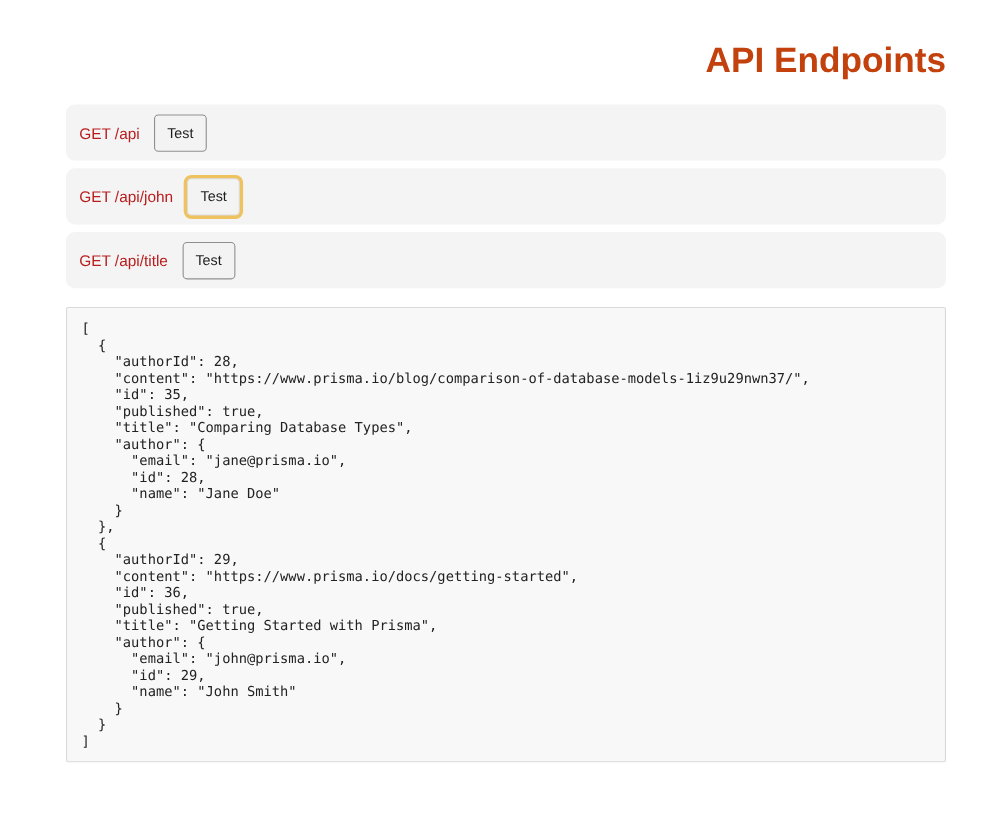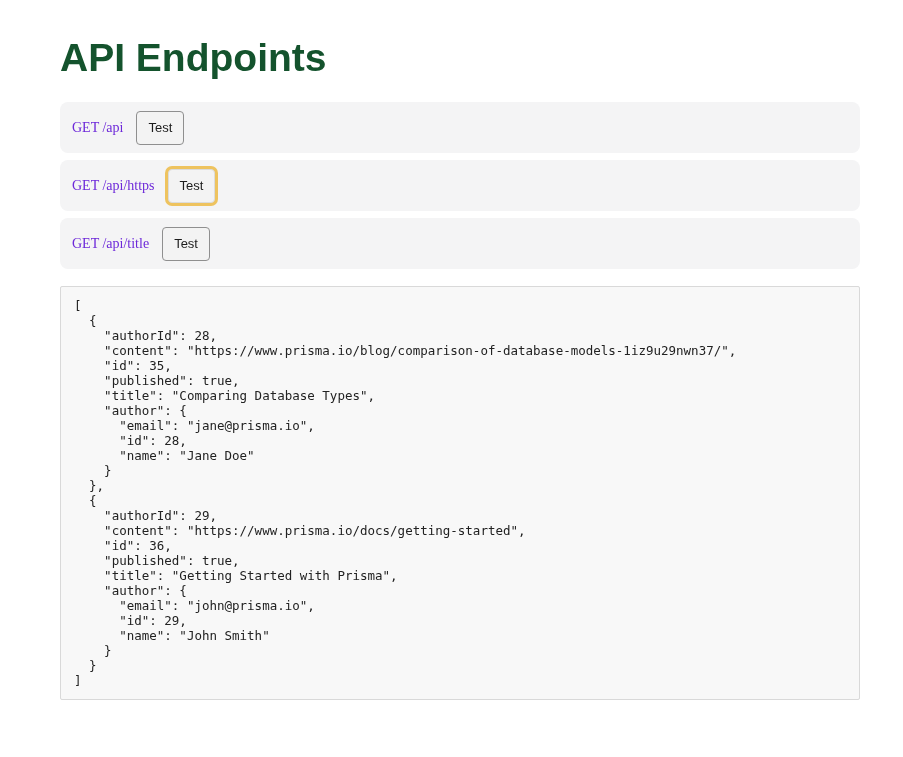--- a/index.html
+++ b/index.html
@@ -14,39 +14,40 @@
       font-family: "Liberation Sans", sans-serif;
       overflow: hidden;
     }
     .page {
       width: 800px;
       margin-left: 60px;
       padding-top: 36px;
     }
     .title {
       font-family: "Liberation Sans", sans-serif;
-      font-size: 39px;
+      font-size: 32px;
       font-weight: 700;
-      color: #14532d;
+      color: #c2410c;
       margin: 0 0 22px 0;
+      text-align: right;
     }
     .endpoint-row {
       display: flex;
       align-items: center;
       gap: 13px;
       height: 51px;
       padding: 0 12px;
       background: #f4f4f5;
       border-radius: 8px;
       margin-bottom: 7px;
     }
     .endpoint-label {
-      font-family: Liberation Serif, serif;
+      font-family: Liberation Sans, sans-serif;
       font-size: 14px;
-      color: #6d28d9;
+      color: #b91c1c;
       white-space: pre;
     }
     .test-button {
       font-family: "Liberation Sans", sans-serif;
       font-size: 13px;
       color: #1c1c1c;
       background: #f3f3f3;
       border: 1px solid #8f8f8f;
       border-radius: 4px;
       padding: 8px 11px;
@@ -79,21 +80,21 @@
 <div class="page">
 
   <h1 class="title">API Endpoints</h1>
 
   <div class="endpoint-row">
     <span class="endpoint-label">GET /api</span>
     <button class="test-button">Test</button>
   </div>
 
   <div class="endpoint-row">
-    <span class="endpoint-label">GET /api/https</span>
+    <span class="endpoint-label">GET /api/john</span>
     <button class="test-button focused">Test</button>
   </div>
 
   <div class="endpoint-row">
     <span class="endpoint-label">GET /api/title</span>
     <button class="test-button">Test</button>
   </div>
 
   <pre class="response-panel">[
   {

